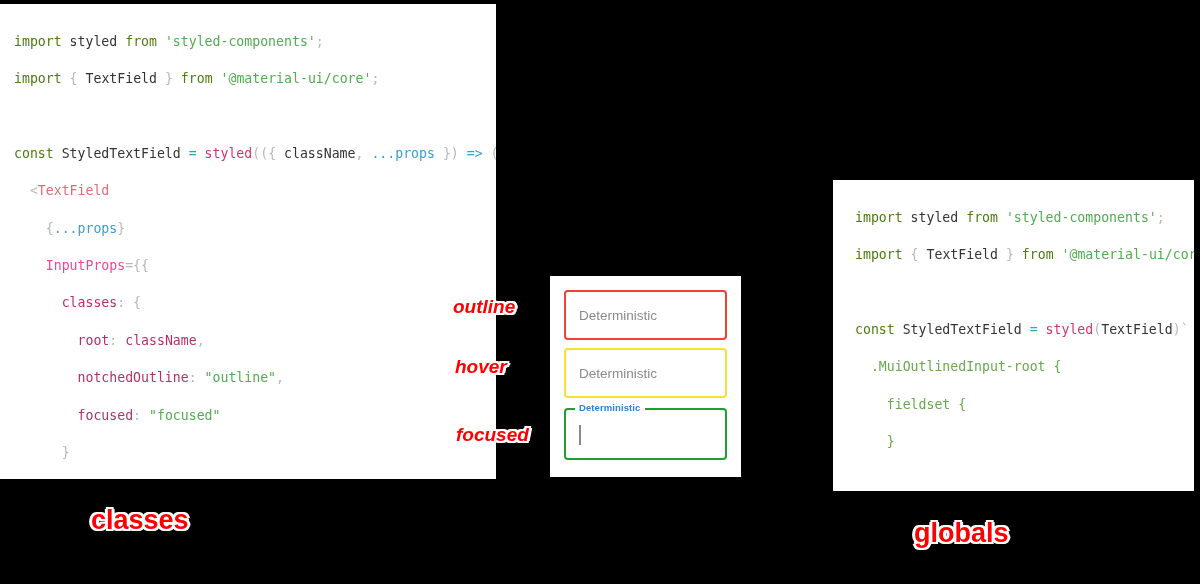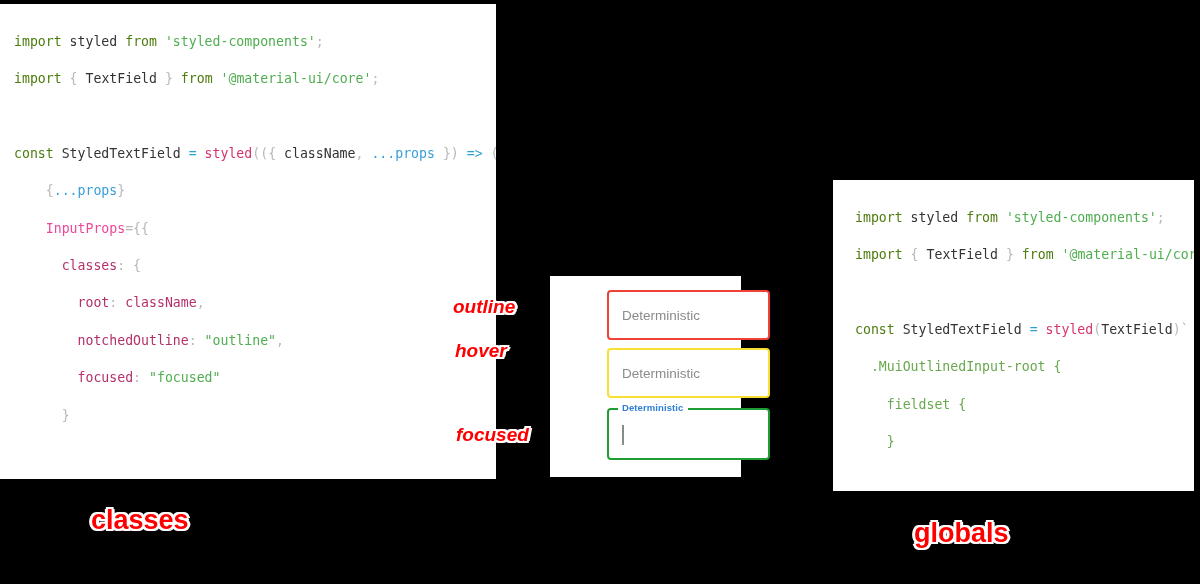--- a/index.html
+++ b/index.html
@@ -52,21 +52,21 @@
   
   #preview-panel {
     position: absolute;
     left: 550px;
     top: 276px;
     width: 191px;
     height: 201px;
     background: #ffffff;
     box-sizing: border-box;
   }
-  .field-wrap { position: absolute; left: 14px; width: 163px; margin-left: 43px; }
+  .field-wrap { position: absolute; left: 14px; width: 163px; }
   .tf {
     box-sizing: border-box;
     width: 163px;
     height: 50px;
     border-radius: 4px;
     background: #ffffff;
     position: relative;
     display: flex;
     align-items: center;
     padding-left: 13px;
@@ -113,36 +113,37 @@
     color: #ff0000;
     text-shadow:
       -2px -2px 0 #fff,  2px -2px 0 #fff,
       -2px  2px 0 #fff,  2px  2px 0 #fff,
       -2px  0   0 #fff,  2px  0   0 #fff,
        0   -2px 0 #fff,  0    2px 0 #fff,
       -3px  0   0 #fff,  3px  0   0 #fff;
     white-space: nowrap;
   }
   #anno-default { left: 453px; top: 296px; font-size: 19px; font-style: italic; }
-  #anno-hover   { left: 455px; top: 340px; font-size: 19px; font-style: italic; }
+  #anno-hover   { left: 455px; top: 356px; font-size: 19px; font-style: italic; }
   #anno-focused { left: 456px; top: 424px; font-size: 19px; font-style: italic; }
   #anno-classes { left: 91px;  top: 505px; font-size: 27px; }
   #anno-globals { left: 914px; top: 518px; font-size: 27px; }
 
   .emoji { font-size: 13px; }
 </style>
 </head>
 <body>
 
 <div class="code-panel" id="left-code-panel">
   <div class="code-block">
 <div class="code-line"><span class="tok-kw">import</span> <span class="tok-plain">styled</span> <span class="tok-kw">from</span> <span class="tok-str">'styled-components'</span><span class="tok-punc">;</span></div>
 <div class="code-line"><span class="tok-kw">import</span> <span class="tok-punc">{</span> <span class="tok-plain">TextField</span> <span class="tok-punc">}</span> <span class="tok-kw">from</span> <span class="tok-str">'@material-ui/core'</span><span class="tok-punc">;</span></div>
 <div class="code-line">&nbsp;</div>
 <div class="code-line"><span class="tok-kw">const</span> <span class="tok-plain">StyledTextField</span> <span class="tok-op">=</span> <span class="tok-fn">styled</span><span class="tok-punc">((</span><span class="tok-punc">{</span> <span class="tok-plain">className</span><span class="tok-punc">,</span> <span class="tok-spread">...props</span> <span class="tok-punc">})</span> <span class="tok-op">=&gt;</span> <span class="tok-punc">(</span></div>
+<div class="code-line">  <span class="tok-punc">&lt;</span><span class="tok-tag">TextField</span></div>
 <div class="code-line">    <span class="tok-punc">{</span><span class="tok-spread">...props</span><span class="tok-punc">}</span></div>
 <div class="code-line">    <span class="tok-attr">InputProps</span><span class="tok-punc">={{</span></div>
 <div class="code-line">      <span class="tok-prop">classes</span><span class="tok-punc">: {</span></div>
 <div class="code-line">        <span class="tok-prop">root</span><span class="tok-punc">:</span> <span class="tok-prop">className</span><span class="tok-punc">,</span></div>
 <div class="code-line">        <span class="tok-prop">notchedOutline</span><span class="tok-punc">:</span> <span class="tok-str">"outline"</span><span class="tok-punc">,</span></div>
 <div class="code-line">        <span class="tok-prop">focused</span><span class="tok-punc">:</span> <span class="tok-str">"focused"</span></div>
 <div class="code-line">      <span class="tok-punc">}</span></div>
 
 
 

